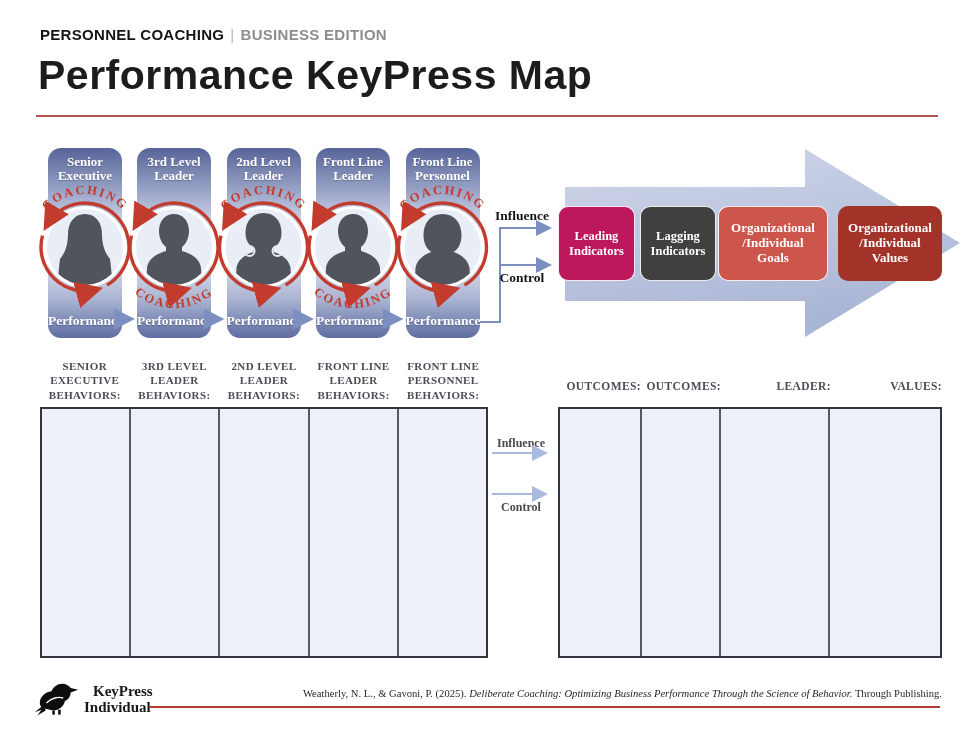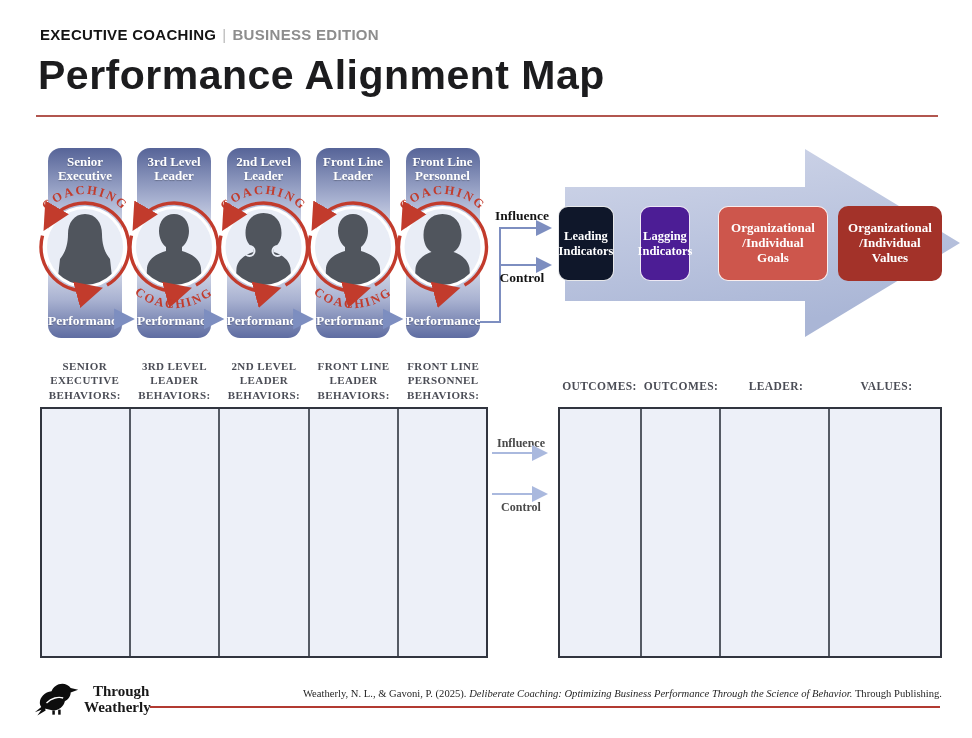--- a/index.html
+++ b/index.html
@@ -18,30 +18,30 @@
     background:linear-gradient(180deg,#566498 0%,#aab3d2 28%,#e2e6f0 46%,#e2e6f0 58%,#a9b2d1 80%,#5e6ca1 100%);}
   .person-card .card-title{position:absolute;top:7px;left:0;right:0;text-align:center;color:#ffffff;
     font-weight:700;font-size:13px;line-height:1.1;white-space:pre-line;text-shadow:0 1px 1px rgba(0,0,0,.25);}
   .person-card .perf-label{position:absolute;bottom:9px;left:0;right:0;text-align:center;color:#ffffff;
     font-weight:700;font-size:13.5px;text-shadow:0 1px 1px rgba(0,0,0,.25);}
   .overlay-svg{position:absolute;left:0;top:0;width:972px;height:738px;pointer-events:none;}
   
   .flow-box{position:absolute;top:206px;height:75px;border-radius:10px;box-sizing:border-box;
     display:flex;align-items:center;justify-content:center;text-align:center;color:#ffffff;
     font-weight:700;white-space:pre-line;line-height:1.15;}
-  .flow-box-1{left:558px;width:56px;background:#0f172a;border:1.5px solid rgba(255,255,255,.9);font-size:12.5px;}
-  .flow-box-2{left:640px;width:50px;background:#4c1d95;border:1.5px solid rgba(255,255,255,.9);font-size:12.5px;}
+  .flow-box-1{left:558px;width:77px;background:#be185d;border:1.5px solid rgba(255,255,255,.9);font-size:12.5px;}
+  .flow-box-2{left:640px;width:76px;background:#404040;border:1.5px solid rgba(255,255,255,.9);font-size:12.5px;}
   .flow-box-3{left:718px;width:110px;background:#cd564c;border:1.5px solid rgba(255,255,255,.9);font-size:13px;}
   .flow-box-4{left:838px;width:104px;background:#a33229;font-size:13px;}
   
   .behavior-headers{position:absolute;left:40px;top:359px;width:448px;display:flex;}
   .behavior-headers .hdr{flex:1;text-align:center;font-size:11px;font-weight:700;color:#4b4d56;
     letter-spacing:.4px;line-height:1.3;white-space:pre-line;}
   .outcome-headers{position:absolute;left:558px;top:380px;width:384px;display:flex;}
-  .outcome-headers .hdr{text-align:center;font-size:11.5px;font-weight:700;color:#4b4d56;letter-spacing:.4px;}
+  .outcome-headers .hdr{text-align:right;font-size:11.5px;font-weight:700;color:#4b4d56;letter-spacing:.4px;}
   .oh-1{width:83px;} .oh-2{width:80px;} .oh-3{width:110px;} .oh-4{width:111px;}
   .table-group{position:absolute;top:407px;height:251px;display:flex;box-sizing:border-box;
     border:2px solid #31353f;background:#edf0f8;}
   .tg-left{left:40px;width:448px;}
   .tg-right{left:558px;width:384px;}
   .table-group .cell{box-sizing:border-box;background:#edf0f8;border-right:2px solid #555a64;}
   .table-group .cell:last-child{border-right:none;}
   .tg-left .cell{flex:1;}
   .rc-1{width:83px;} .rc-2{width:80px;} .rc-3{width:110px;} .rc-4{width:111px;}
   
@@ -52,23 +52,23 @@
   .footer-rule{position:absolute;left:150px;top:706px;width:790px;height:2px;background:#b23a31;}
   .citation{position:absolute;right:30px;top:688px;font-size:10.6px;color:#1f1f1f;white-space:nowrap;}
   .citation .italic{font-style:italic;margin-top:36px;}
 </style>
 </head>
 <body>
 
 <div class="page">
 
   <div class="brand-line">
-    <span>EXECUTIVE COACHING</span><span class="divider">|</span><span class="edition">BUSINESS EDITION</span>
-  </div>
-  <div class="page-title">Performance Alignment Map</div>
+    <span>PERSONNEL COACHING</span><span class="divider">|</span><span class="edition">BUSINESS EDITION</span>
+  </div>
+  <div class="page-title">Performance KeyPress Map</div>
   <div class="title-rule"></div>
 
   <div class="person-card" style="left:48px">
     <div class="card-title">Senior
 Executive</div>
     <div class="perf-label">Performance</div>
   </div>
   <div class="person-card" style="left:137px">
     <div class="card-title">3rd Level
 Leader</div>
@@ -248,21 +248,21 @@
   <svg class="publisher-logo" viewBox="0 0 60 46">
     <g fill="#0d0d0d">
       <path d="M14,36 C10,36 7,33 7,29 C7,22 13,16 21,15 C23,10 28,6 34,6 C38,6 42,8 44,11 L53,13 L44,16.5 C44,21 41,25 37,27 C36,33 30,38 23,38 Z"></path>
       <path d="M12,31 L1,40 L9,37 L4,44 L14,38 Z"></path>
       <path d="M22,38 L22,43 L25,43 L25,38 Z"></path>
       <path d="M29,37 L29,43 L32,43 L32,37 Z"></path>
     </g>
     <path d="M15,29 C21,23 29,21 35,23" stroke="#ffffff" stroke-width="1.6" fill="none"></path>
   </svg>
   <div class="publisher-name">
-    <span class="l1">Through</span>
-    <span class="l2">Weatherly</span>
+    <span class="l1">KeyPress</span>
+    <span class="l2">Individual</span>
   </div>
   <div class="citation">
     <span>Weatherly, N. L., &amp; Gavoni, P. (2025). </span><span class="italic">Deliberate Coaching: Optimizing Business Performance Through the Science of Behavior.</span><span> Through Publishing.</span>
   </div>
   <div class="footer-rule"></div>
 
 </div>
 
 </body></html>

